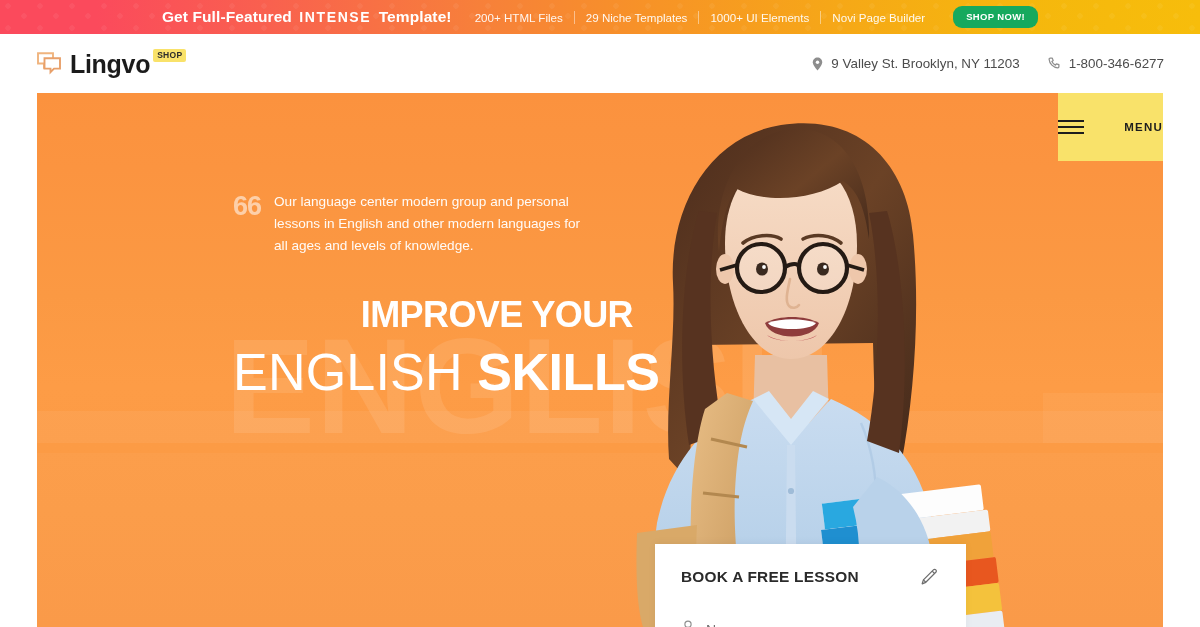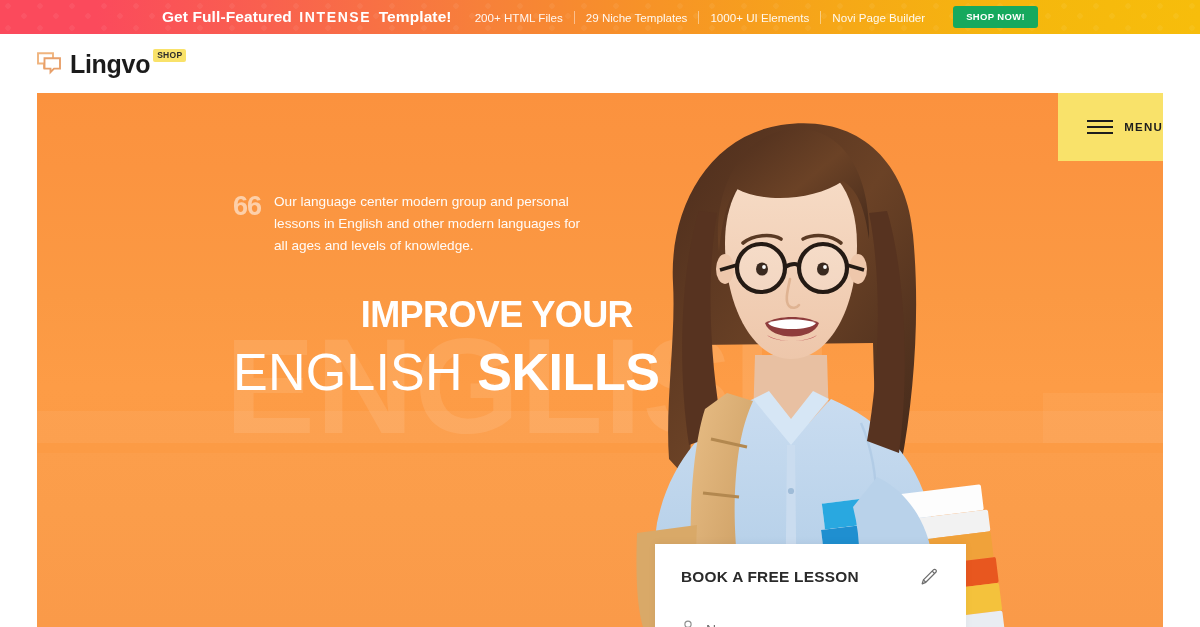--- a/index.html
+++ b/index.html
@@ -65,21 +65,21 @@
     height: 13px;
     background: rgba(255,255,255,0.45);
   }
   .shop-btn {
     margin-left: 17px;
     background: #16a95e;
     color: #ffffff;
     font-size: 9.5px;
     font-weight: bold;
     letter-spacing: 0.35px;
-    border-radius: 3px;
+    border-radius: 9px;
     padding: 6px 13px 6px 13px;
     border: none;
     cursor: pointer;
     line-height: 1;
   }
 
   
   .site-header {
     width: 1200px;
     height: 59px;
@@ -249,21 +249,21 @@
   
   .menu-tile {
     position: absolute;
     right: 0;
     top: 0;
     width: 105px;
     height: 68px;
     background: #f9e26a;
     display: flex;
     align-items: center;
-    justify-content: flex-end;
+    justify-content: space-between;
     gap: 11px;
     cursor: pointer;
     z-index: 6;
   }
   .burger { display: flex; flex-direction: column; gap: 4px; }
   .burger span {
     display: block;
     width: 26px; height: 2px;
     background: #1d1d1d;
   }
@@ -345,20 +345,39 @@
     <span>
       <svg class="logo-icon" viewBox="0 0 26 24">
         <path d="M2 1.2 H17 V11.5 H11.5 L8 15 V11.5 H2 Z" fill="none" stroke="#f0b47e" stroke-width="1.9"></path>
         <path d="M8.5 6.2 H24 V16.6 H18 L14.5 20.2 V16.6 H8.5 Z" fill="#ffffff" stroke="#e8a06a" stroke-width="1.9"></path>
       </svg>
     </span>
     <span class="logo-word">Lingvo</span>
     <span class="logo-badge">SHOP</span>
   </div>
 
+  <div class="header-right">
+    <a class="hdr-contact" href="#">
+      <span>
+        <svg width="11" height="14" viewBox="0 0 11 14">
+          <path d="M5.5 0.6C2.9 0.6 0.8 2.7 0.8 5.3c0 3.4 4.7 8.1 4.7 8.1s4.7-4.7 4.7-8.1C10.2 2.7 8.1 0.6 5.5 0.6z" fill="#8d8d8d"></path>
+          <circle cx="5.5" cy="5.2" r="1.7" fill="#ffffff"></circle>
+        </svg>
+      </span>
+      <span>9 Valley St. Brooklyn, NY 11203</span>
+    </a>
+    <a class="hdr-contact" href="#">
+      <span>
+        <svg width="13" height="13" viewBox="0 0 13 13">
+          <path d="M2.2 1.1 L4.3 1.1 L5.2 3.6 L3.9 4.6 C4.6 6.1 5.9 7.4 7.4 8.1 L8.4 6.8 L10.9 7.7 L10.9 9.8 C10.9 10.4 10.4 10.9 9.8 10.9 C5.3 10.6 1.4 6.7 1.1 2.2 C1.1 1.6 1.6 1.1 2.2 1.1 Z" fill="none" stroke="#8d8d8d" stroke-width="1.25" stroke-linejoin="round"></path>
+        </svg>
+      </span>
+      <span>1-800-346-6277</span>
+    </a>
+  </div>
 </div>
 
 <div class="hero-wrap">
   <div class="hero">
 
     <div class="hero-band-a"></div>
     <div class="hero-band-b"></div>
     <div class="hero-block-r"></div>
 
     <div class="watermark">ENGLISH</div>

